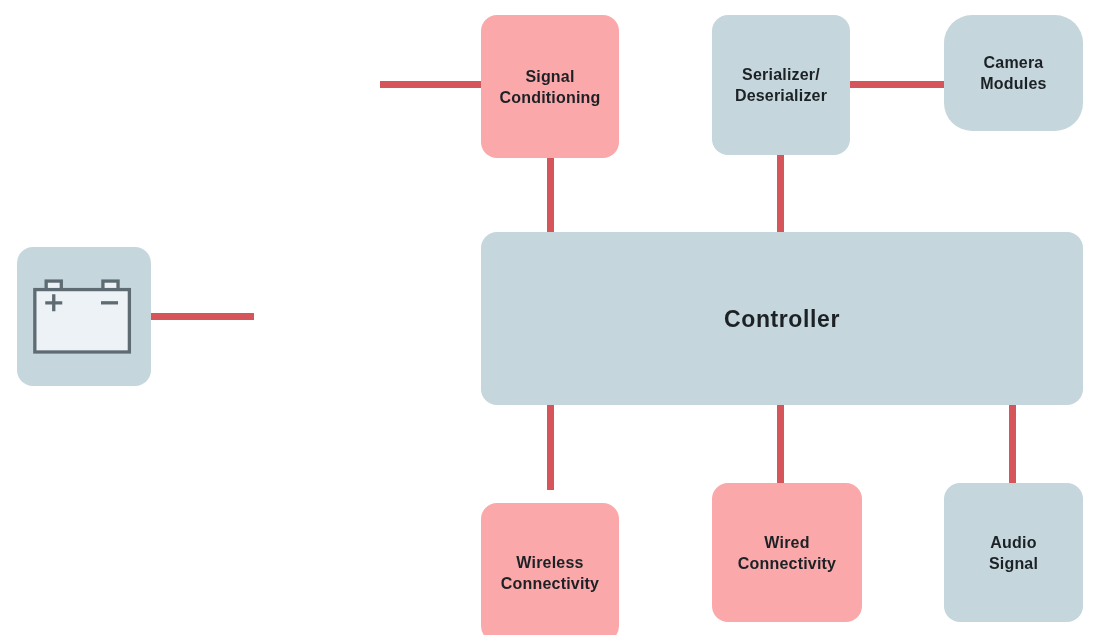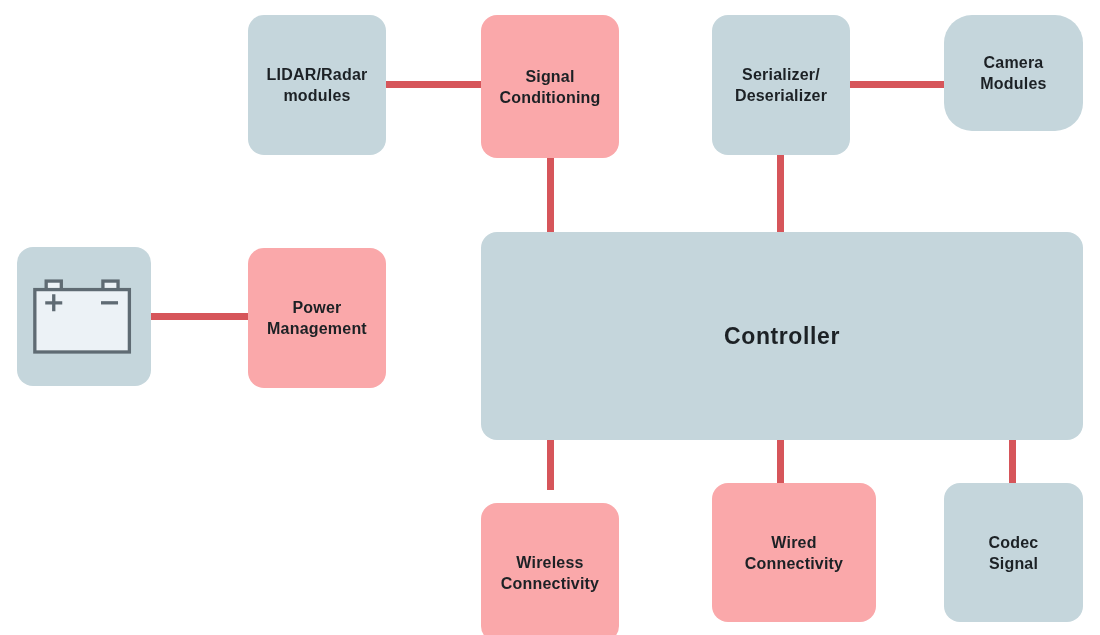--- a/index.html
+++ b/index.html
@@ -52,26 +52,20 @@
 
   <div class="connector" style="left:380px; top:81px; width:106px; height:7px;"></div>
   <div class="connector" style="left:844px; top:81px; width:106px; height:7px;"></div>
   <div class="connector" style="left:145px; top:313px; width:109px; height:7px;"></div>
   <div class="connector" style="left:547px; top:150px; width:7px; height:90px;"></div>
   <div class="connector" style="left:777px; top:150px; width:7px; height:90px;"></div>
   <div class="connector" style="left:547px; top:400px; width:7px; height:90px;"></div>
   <div class="connector" style="left:777px; top:400px; width:7px; height:90px;"></div>
   <div class="connector" style="left:1009px; top:400px; width:7px; height:90px;"></div>
 
-  <div class="node blue" style="left:248px; top:15px; width:138px; height:140px;">
-    <div class="label">
-      <span>LIDAR/Radar</span>
-      <span>modules</span>
-    </div>
-  </div>
 
   <div class="node blue" style="left:712px; top:15px; width:138px; height:140px;">
     <div class="label">
       <span>Serializer/</span>
       <span>Deserializer</span>
     </div>
   </div>
 
   <div class="node pink" style="left:481px; top:15px; width:138px; height:143px;">
     <div class="label">
@@ -92,47 +86,41 @@
       <svg class="battery-svg" width="104" height="78" viewBox="0 0 110 82" fill="none" xmlns="http://www.w3.org/2000/svg">
         <rect x="15" y="3" width="16" height="12" fill="#ecf2f6" stroke="#5f6b73" stroke-width="3.5"></rect>
         <rect x="75" y="3" width="16" height="12" fill="#ecf2f6" stroke="#5f6b73" stroke-width="3.5"></rect>
         <rect x="3" y="12" width="100" height="66" fill="#ecf2f6" stroke="#5f6b73" stroke-width="3.5"></rect>
         <path d="M14 26 H 32 M23 17 V 35" stroke="#5f6b73" stroke-width="3.5"></path>
         <path d="M73 26 H 91" stroke="#5f6b73" stroke-width="3.5"></path>
       </svg>
     </span>
   </div>
 
-  <div class="node pink" style="left:248px; top:248px; width:138px; height:140px;">
-    <div class="label">
-      <span>Power</span>
-      <span>Management</span>
-    </div>
-  </div>
 
-  <div class="node blue controller" style="left:481px; top:232px; width:602px; height:208px;">
+  <div class="node blue controller" style="left:481px; top:232px; width:602px; height:173px;">
     <div class="label">
       <span>Controller</span>
     </div>
   </div>
 
   <div class="node pink" style="left:481px; top:503px; width:138px; height:139px;">
     <div class="label">
       <span>Wireless</span>
       <span>Connectivity</span>
     </div>
   </div>
 
-  <div class="node pink" style="left:712px; top:483px; width:164px; height:139px;">
+  <div class="node pink" style="left:712px; top:483px; width:150px; height:139px;">
     <div class="label">
       <span>Wired</span>
       <span>Connectivity</span>
     </div>
   </div>
 
   <div class="node blue" style="left:944px; top:483px; width:139px; height:139px;">
     <div class="label">
-      <span>Codec</span>
+      <span>Audio</span>
       <span>Signal</span>
     </div>
   </div>
 
 </div>
 
 </body></html>

